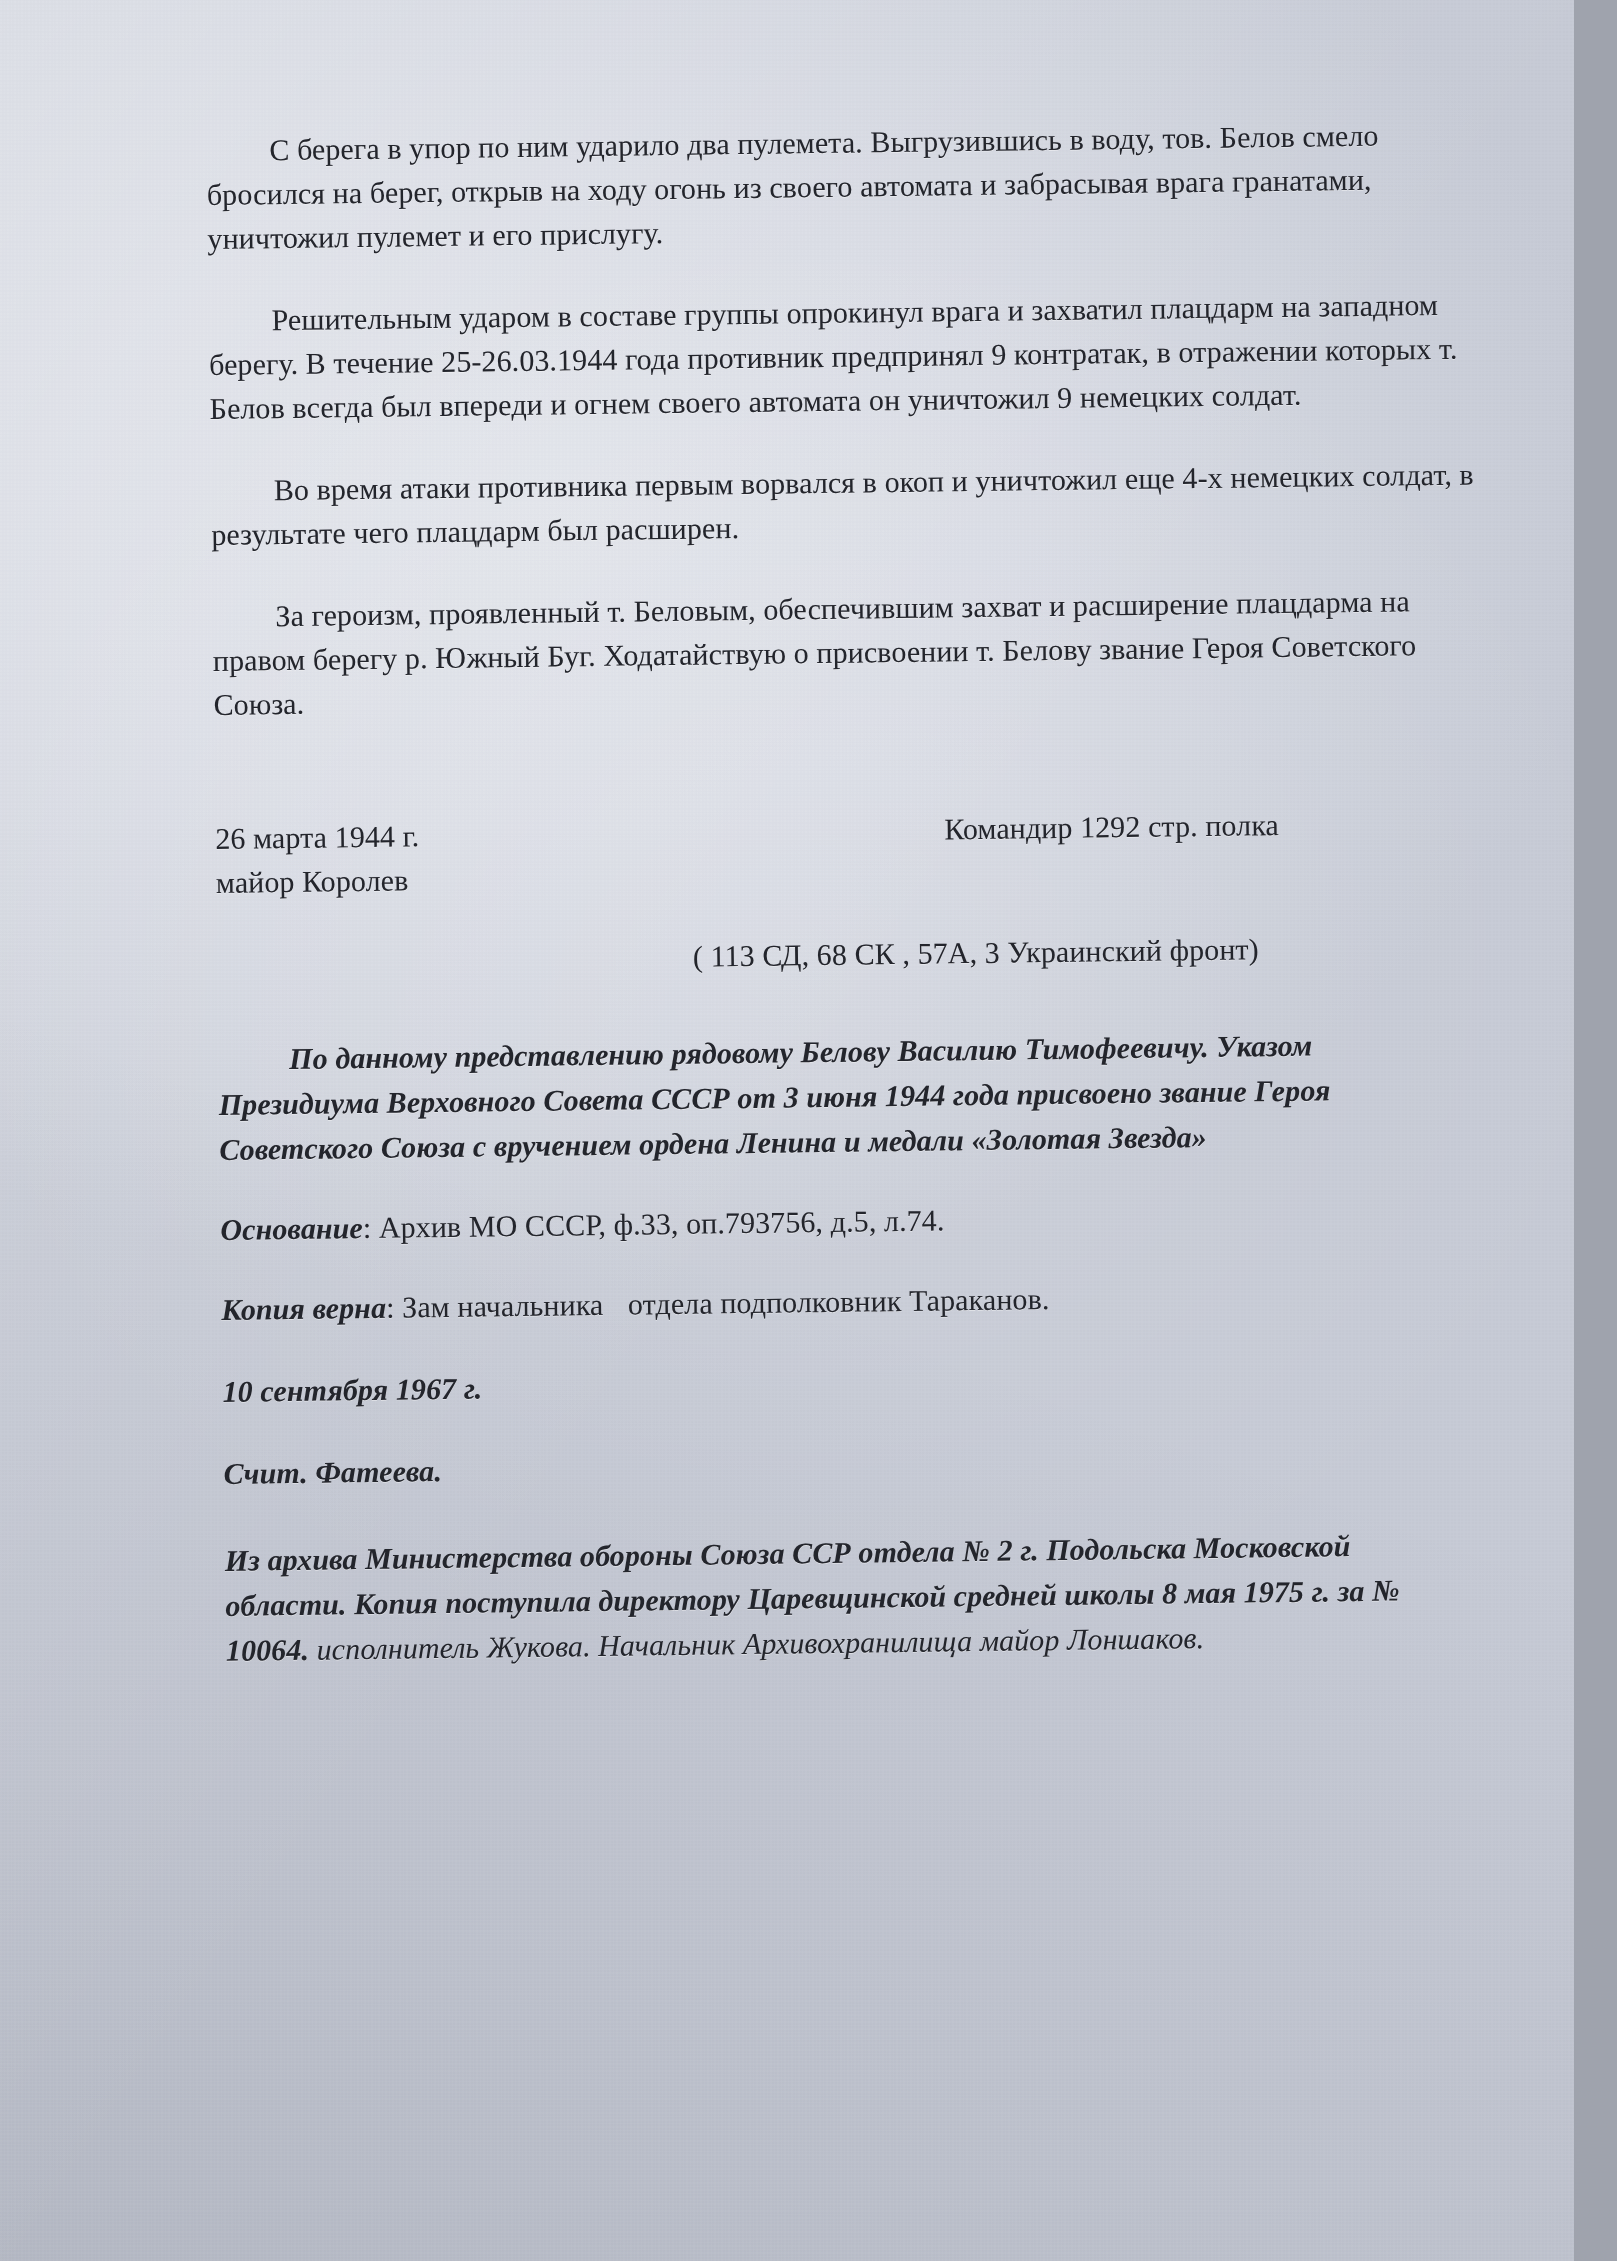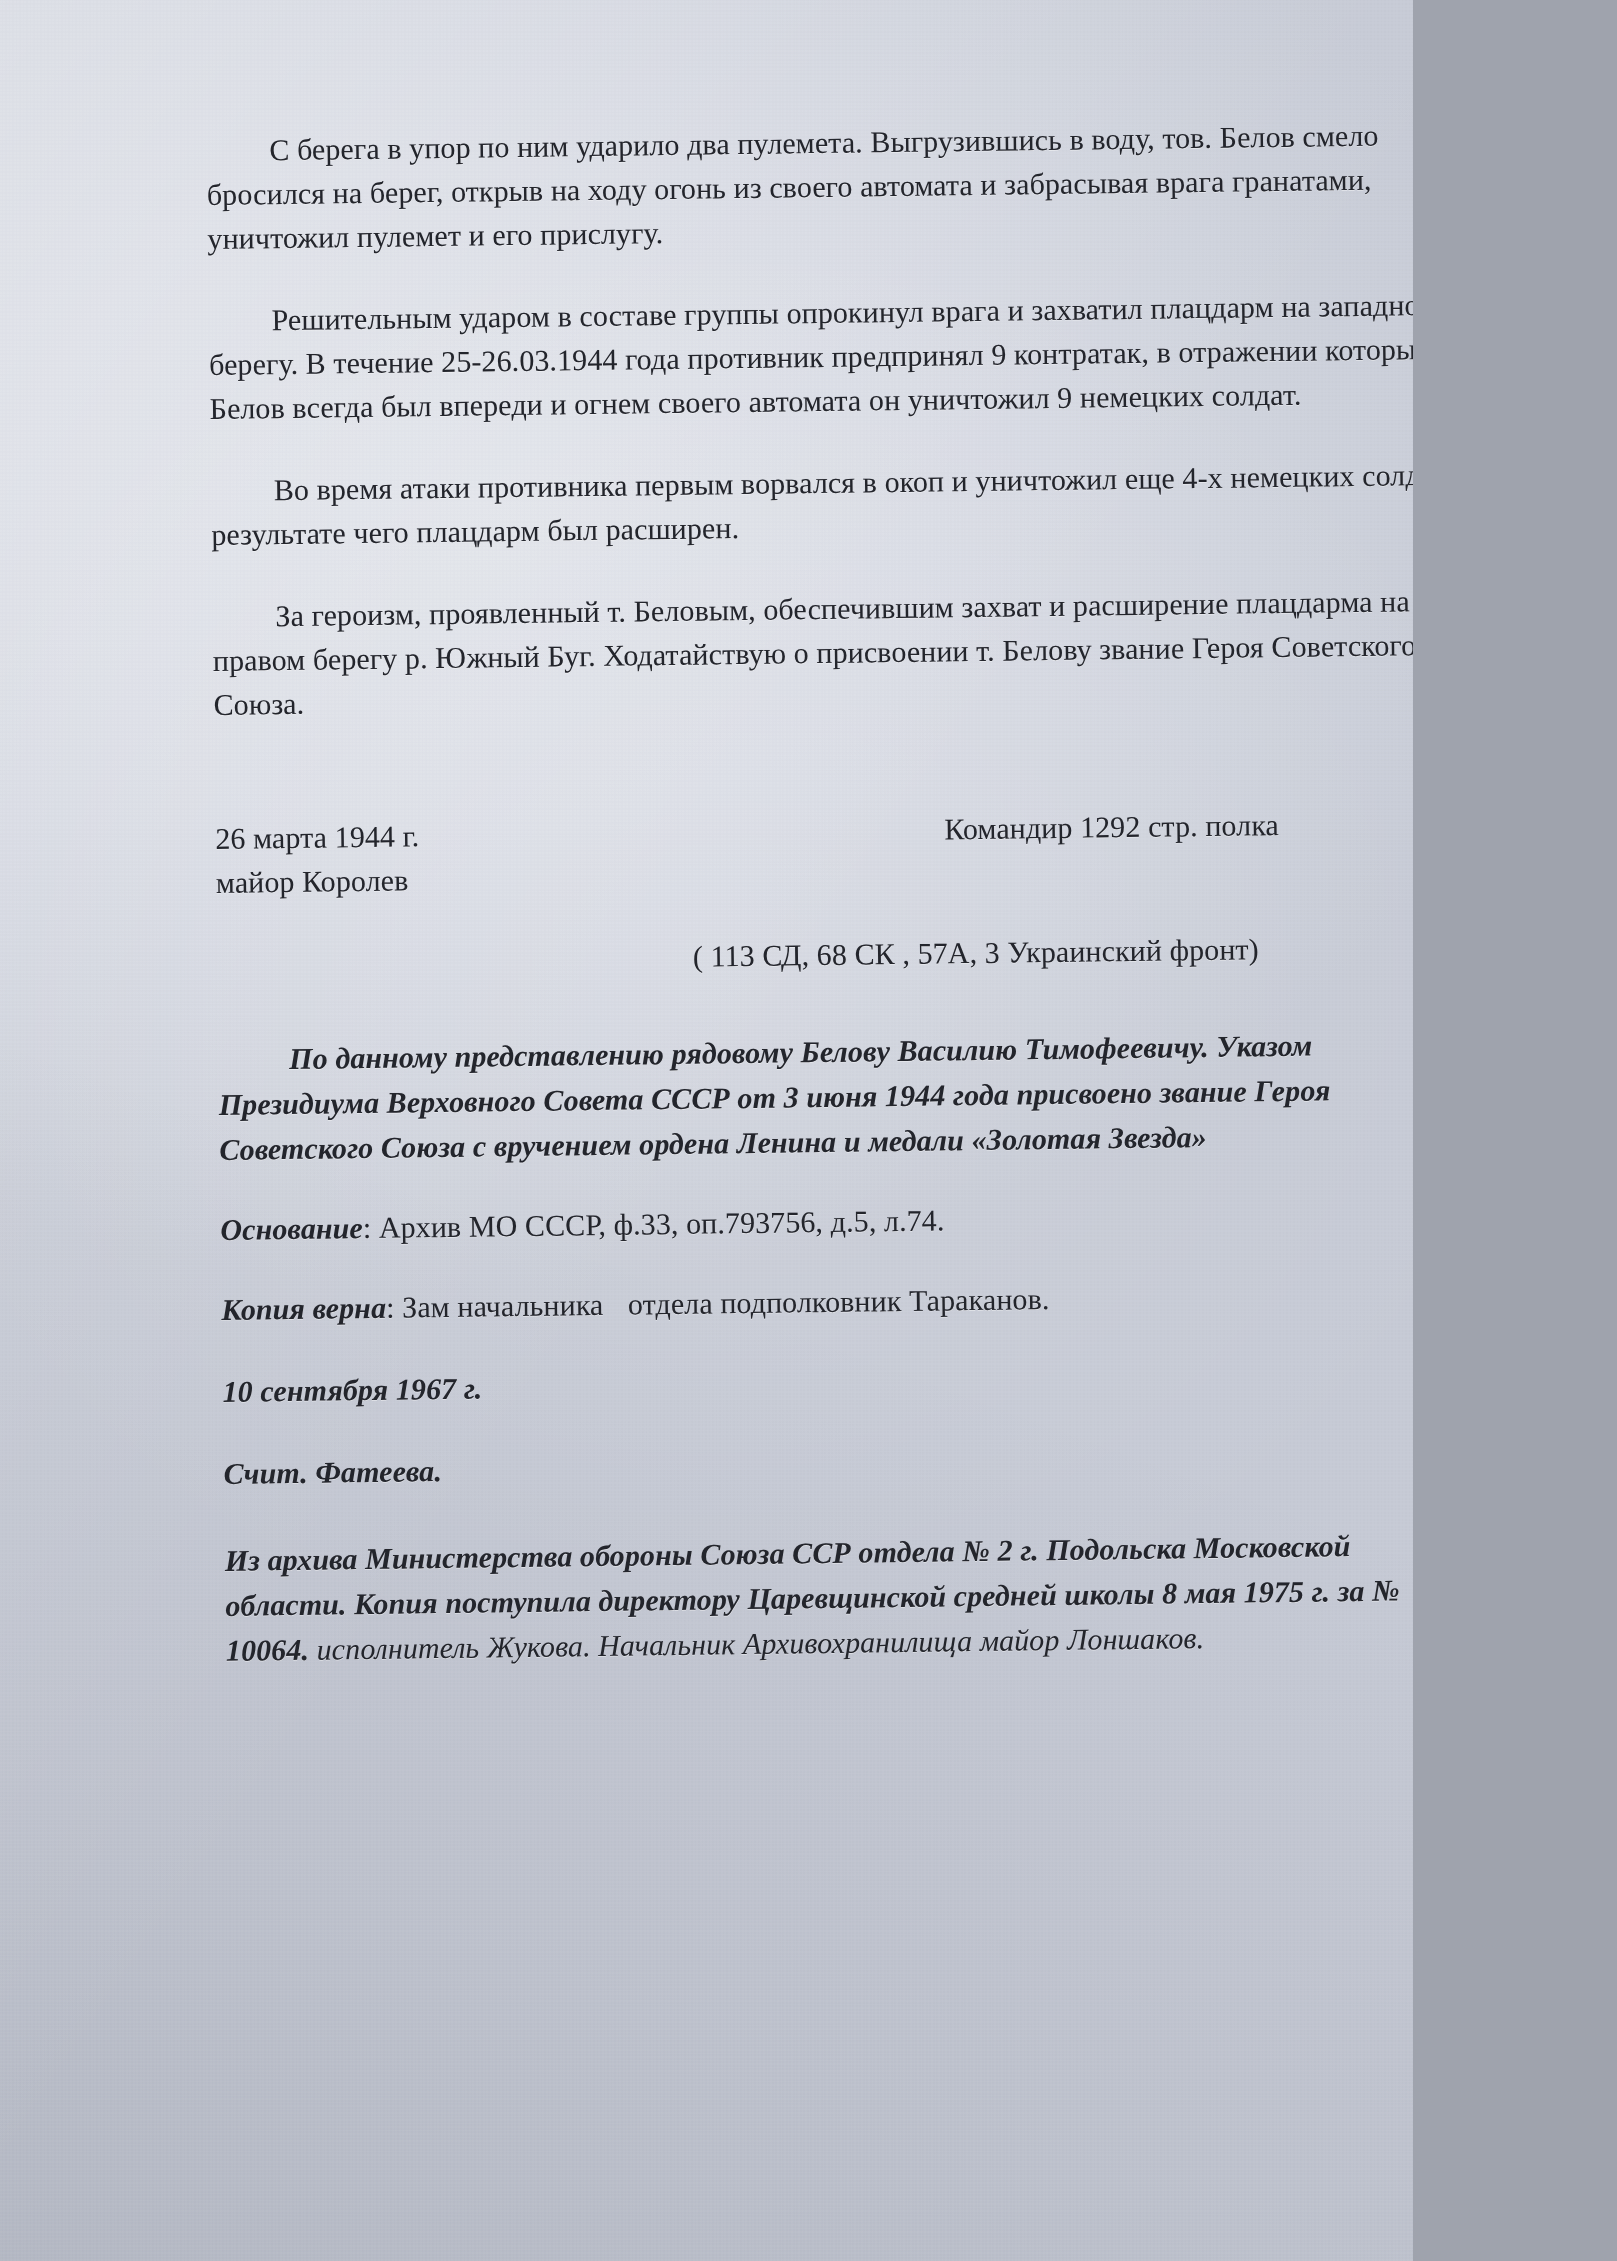--- a/index.html
+++ b/index.html
@@ -4,21 +4,21 @@
 <title>Архивный документ</title>
 <style>
   html, body {
     margin: 0;
     padding: 0;
     background: #9fa3ad;
   }
 
   .page {
     position: relative;
-    width: 1413px;
+    width: 1574px;
     height: 2261px;
     overflow: hidden;
     background:
       radial-gradient(ellipse 1082px 794px at 34% 22%, #dfe2e9 0%, #d8dbe4 42%, #cfd3dd 72%, #c6cad5 100%);
     font-family: "Liberation Serif", "DejaVu Serif", serif;
     color: #23252c;
   }
 
   
   .page::before {

